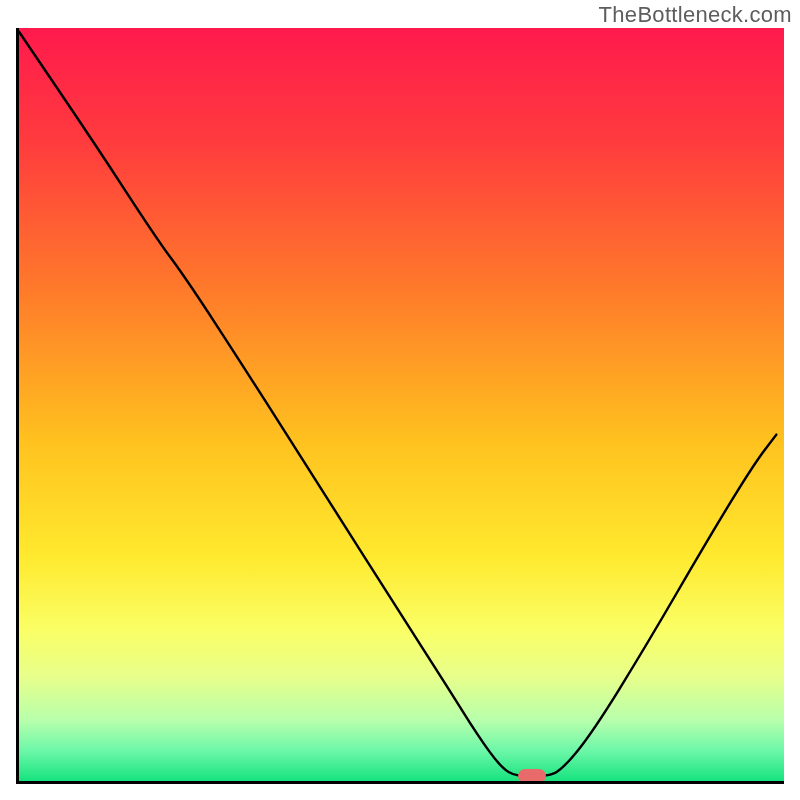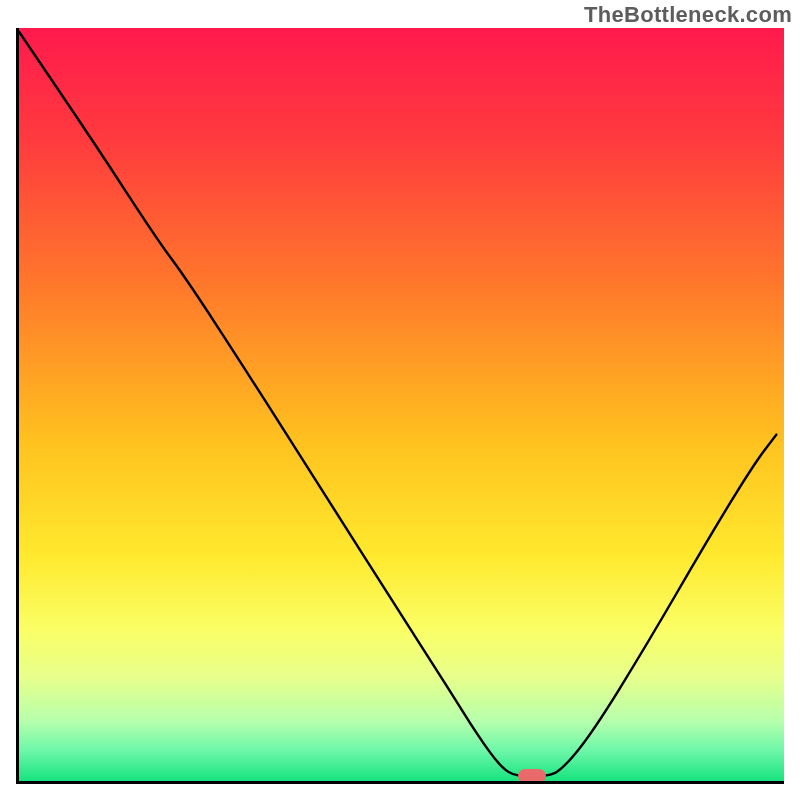--- a/index.html
+++ b/index.html
@@ -13,21 +13,21 @@
   .frame {
     position: relative;
     width: 800px;
     height: 800px;
   }
   .watermark {
     position: absolute;
     top: 2px;
     right: 8px;
     font-size: 22px;
-    font-weight: 700;
+    font-weight: 400;
     color: #5d5d5d;
     letter-spacing: 0.3px;
   }
   .plot {
     position: absolute;
     left: 16px;
     top: 28px;
     width: 768px;
     height: 756px;
     border-left: 3px solid #000;

